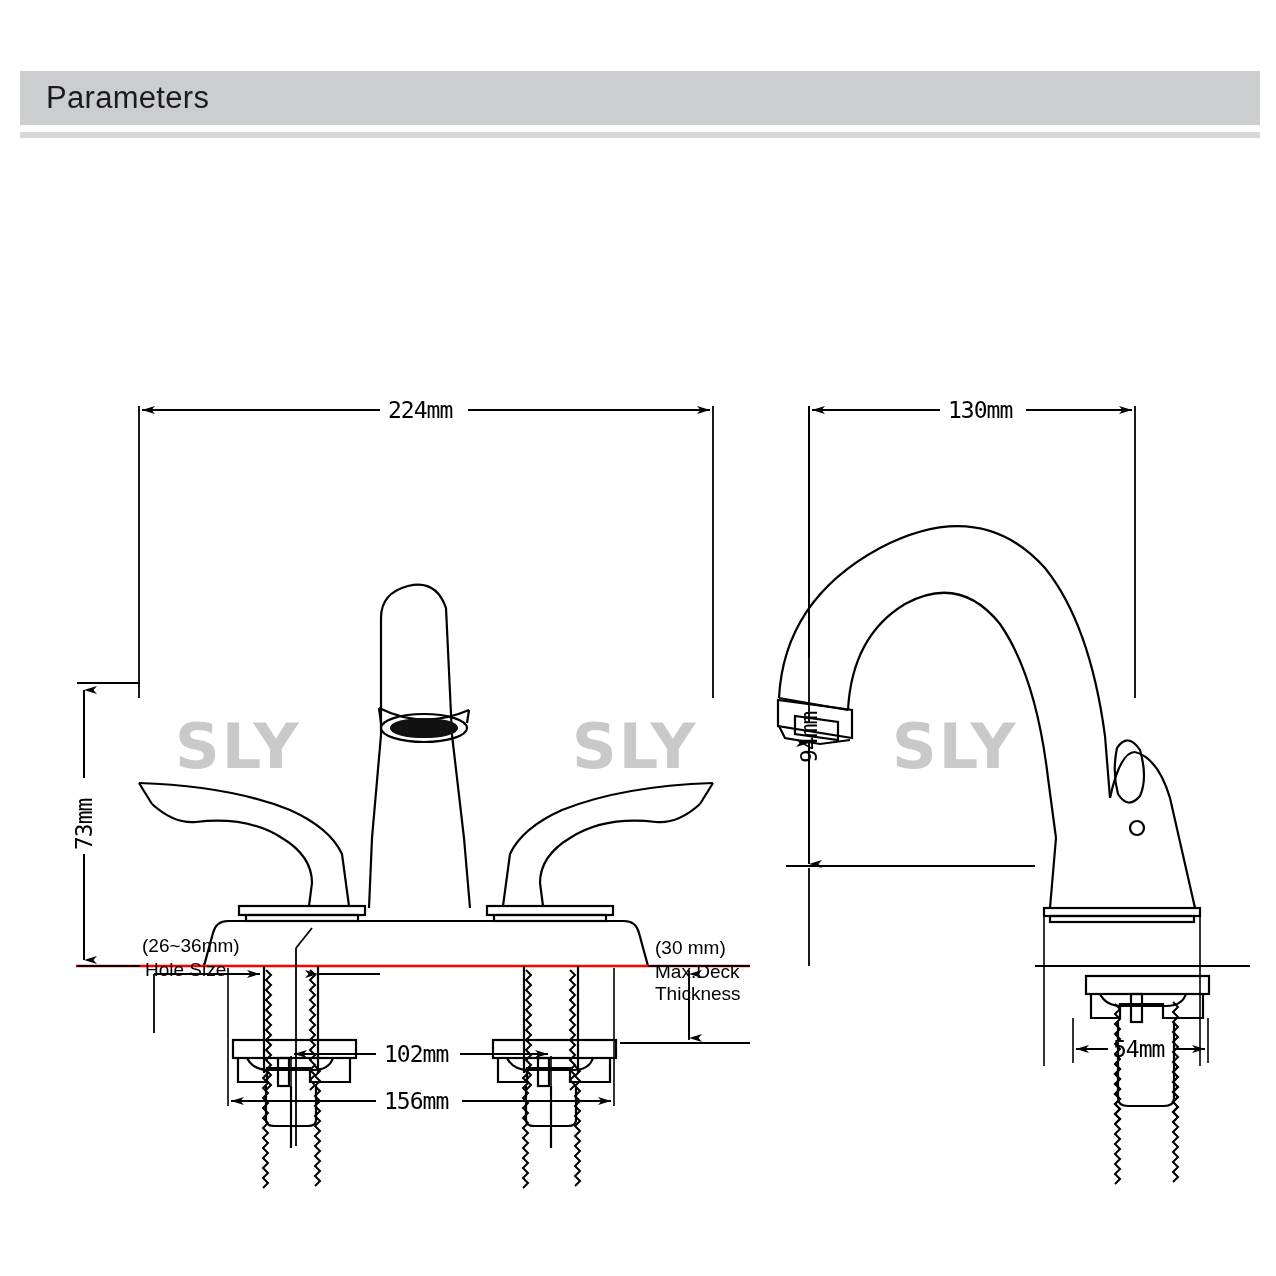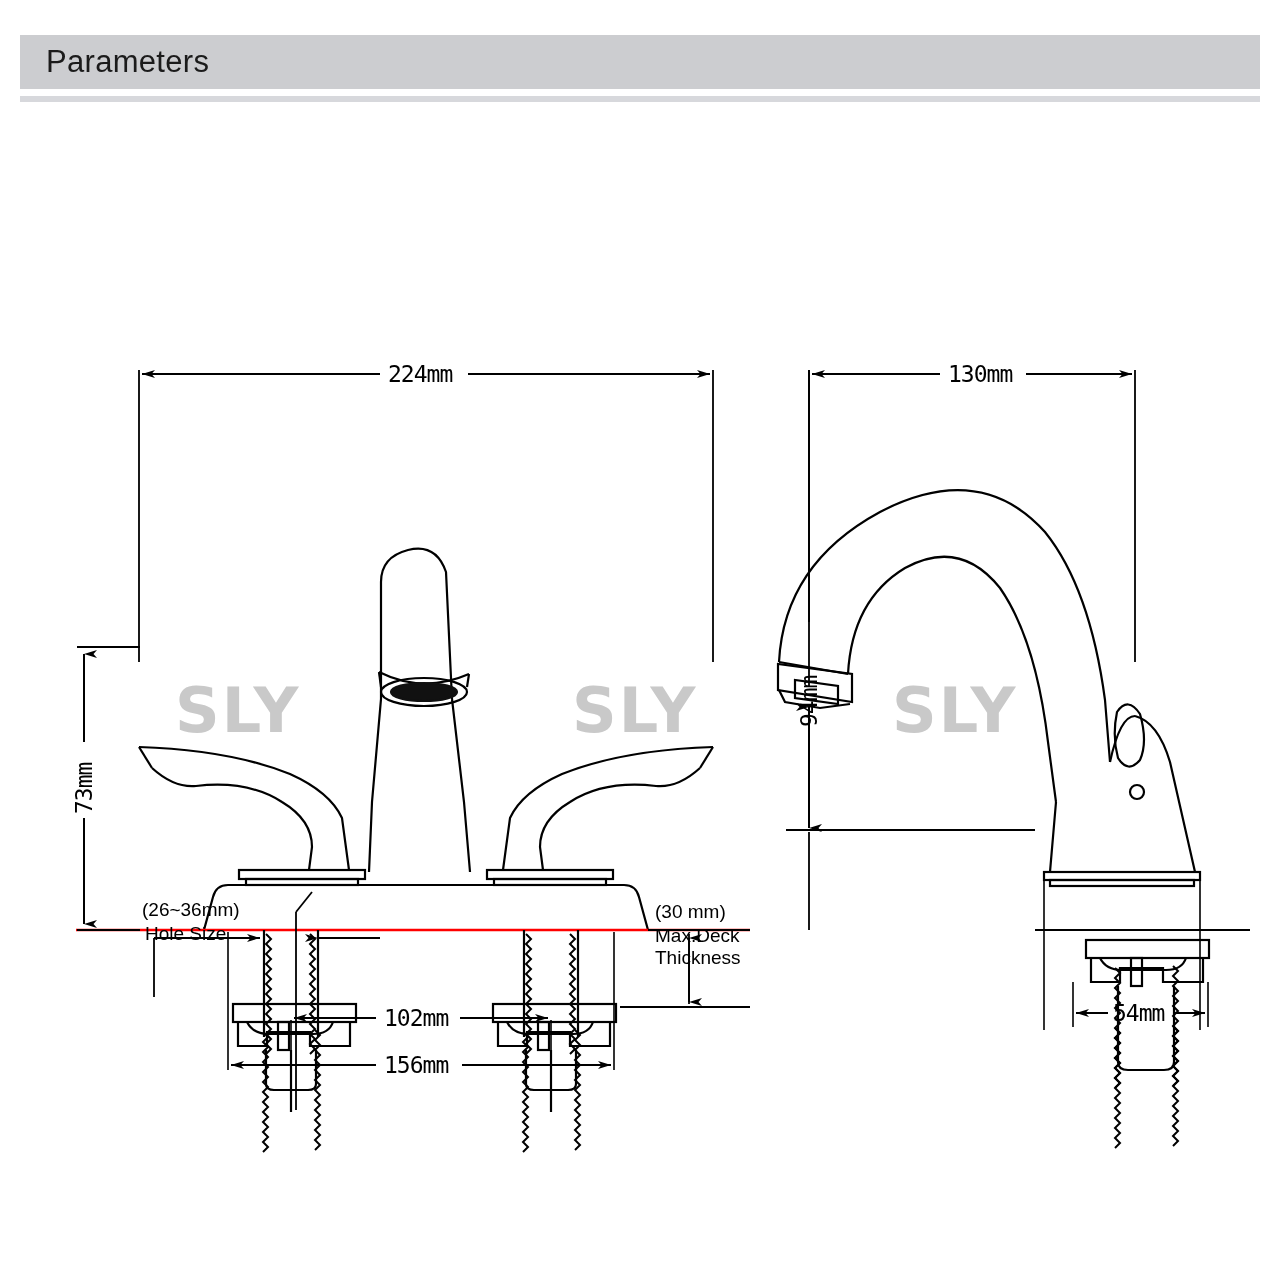--- a/index.html
+++ b/index.html
@@ -7,20 +7,21 @@
     margin: 0; padding: 0;
     width: 1276px; height: 1276px;
     background: #ffffff;
     font-family: "Liberation Sans", sans-serif;
     overflow: hidden;
   }
   #page {
     position: relative;
     width: 1276px; height: 928px;
     background: #ffffff;
+    margin-top: 36px;
   }
   
   #header-bar {
     position: absolute;
     left: 20px; top: 35px;
     width: 1240px; height: 54px;
     background: #cccdd0;
     display: flex;
     align-items: center;
   }

